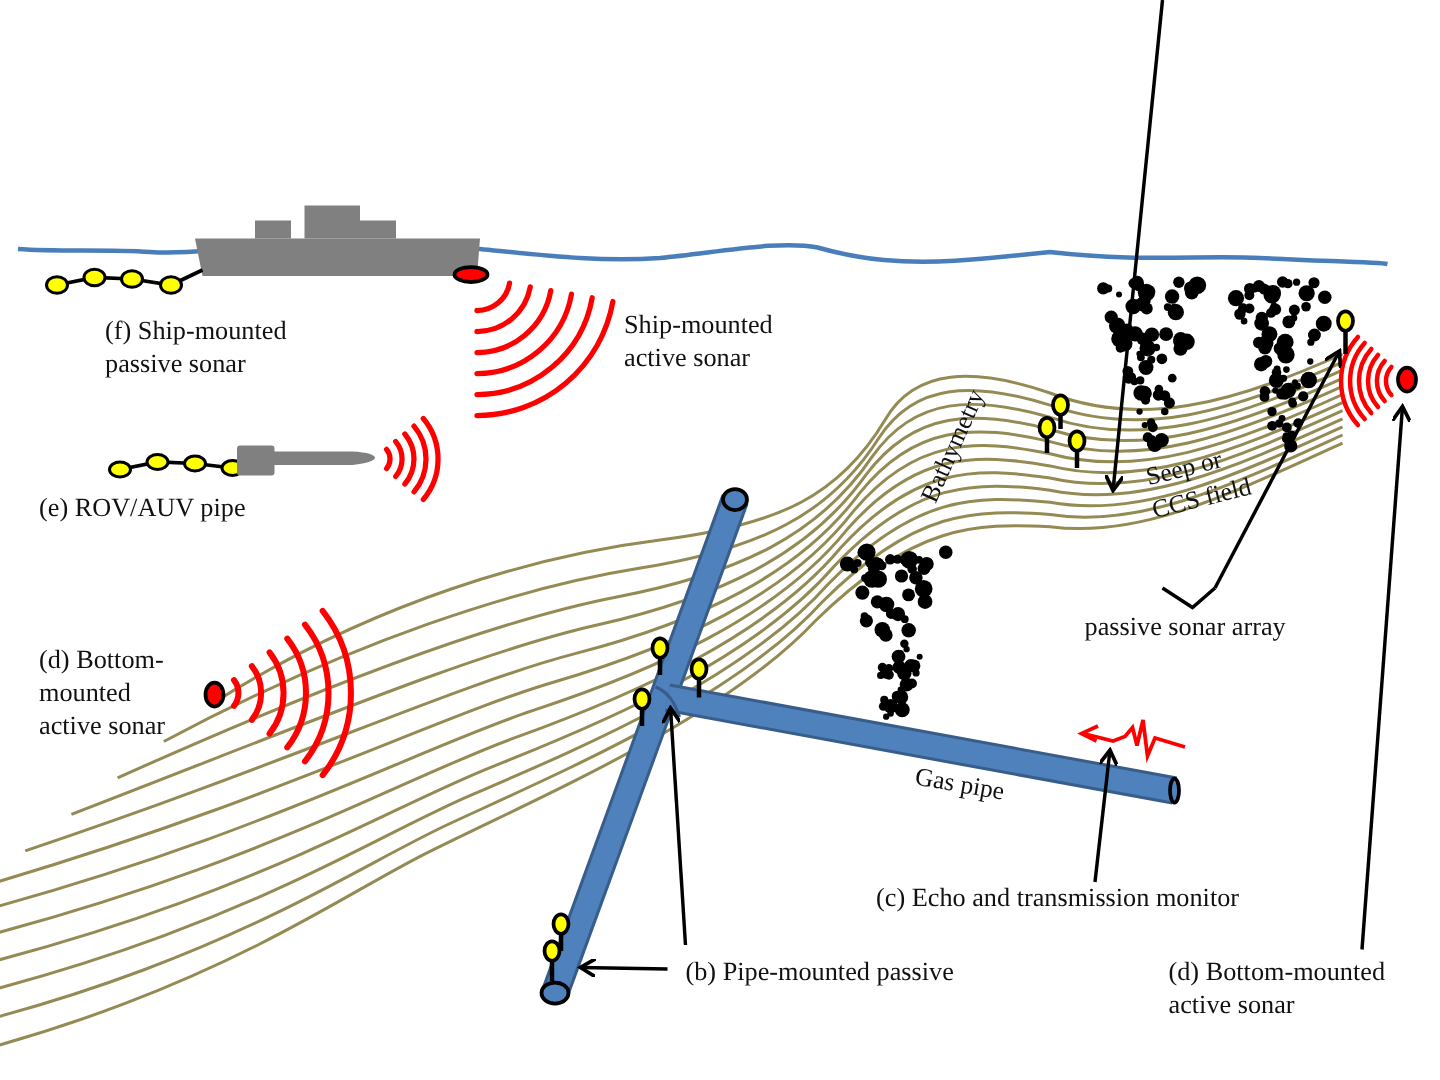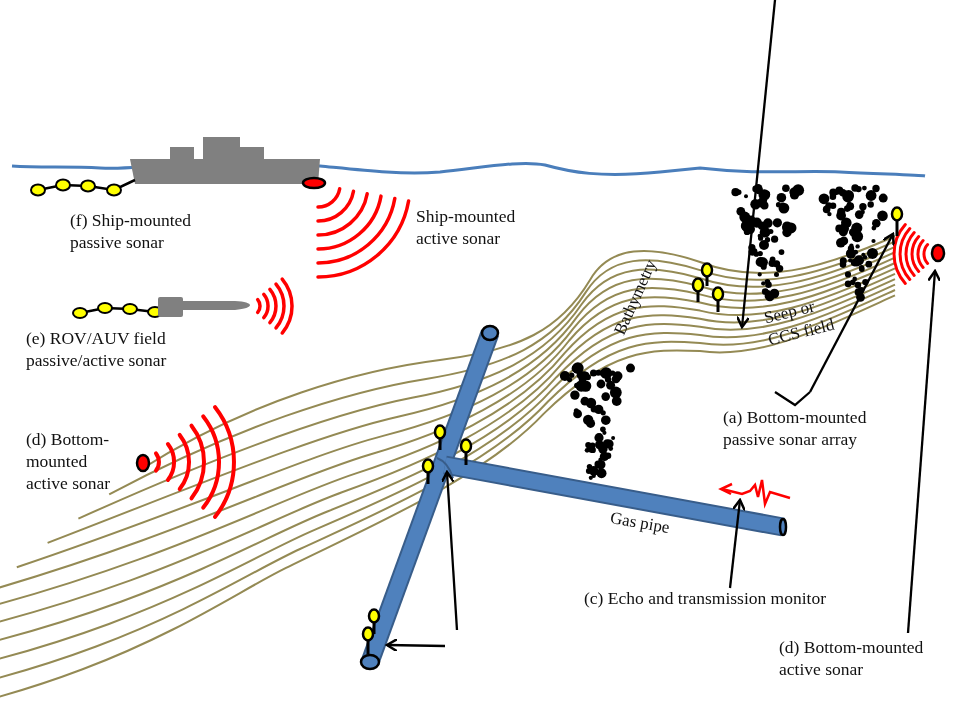--- a/index.html
+++ b/index.html
@@ -359,33 +359,32 @@
 
 <div class="lbl" style="left:26px; top:209px;margin-left:44px;">
   <div>(f) Ship-mounted</div>
   <div>passive sonar</div>
 </div>
 <div class="lbl" style="left:416px; top:205px;font-family:Liberation Serif, serif;">
   <div>Ship-mounted</div>
   <div>active sonar</div>
 </div>
 <div class="lbl" style="left:26px; top:327px;">
-  <div>(e) ROV/AUV field</div>
-  <div>passive/active sonar</div>
+  <div>(e) ROV/AUV pipe</div>
 </div>
 <div class="lbl" style="left:26px; top:428px;">
   <div>(d) Bottom-</div>
   <div>mounted</div>
   <div>active sonar</div>
 </div>
 <div class="lbl" style="left:723px; top:406px;">
-  <div>(a) Bottom-mounted</div>
   <div>passive sonar array</div>
 </div>
 <div class="lbl" style="left:457px; top:636px;">
+  <div>(b) Pipe-mounted passive</div>
 </div>
 <div class="lbl" style="left:584px; top:587px;">
   <div>(c) Echo and transmission monitor</div>
 </div>
 <div class="lbl" style="left:779px; top:636px;">
   <div>(d) Bottom-mounted</div>
   <div>active sonar</div>
 </div>
 <div class="rot" style="left:610px; top:330px; transform: rotate(-66deg);">Bathymetry</div>
 <div class="rot" style="left:762px; top:309px; transform: rotate(-14deg);">Seep or</div>

